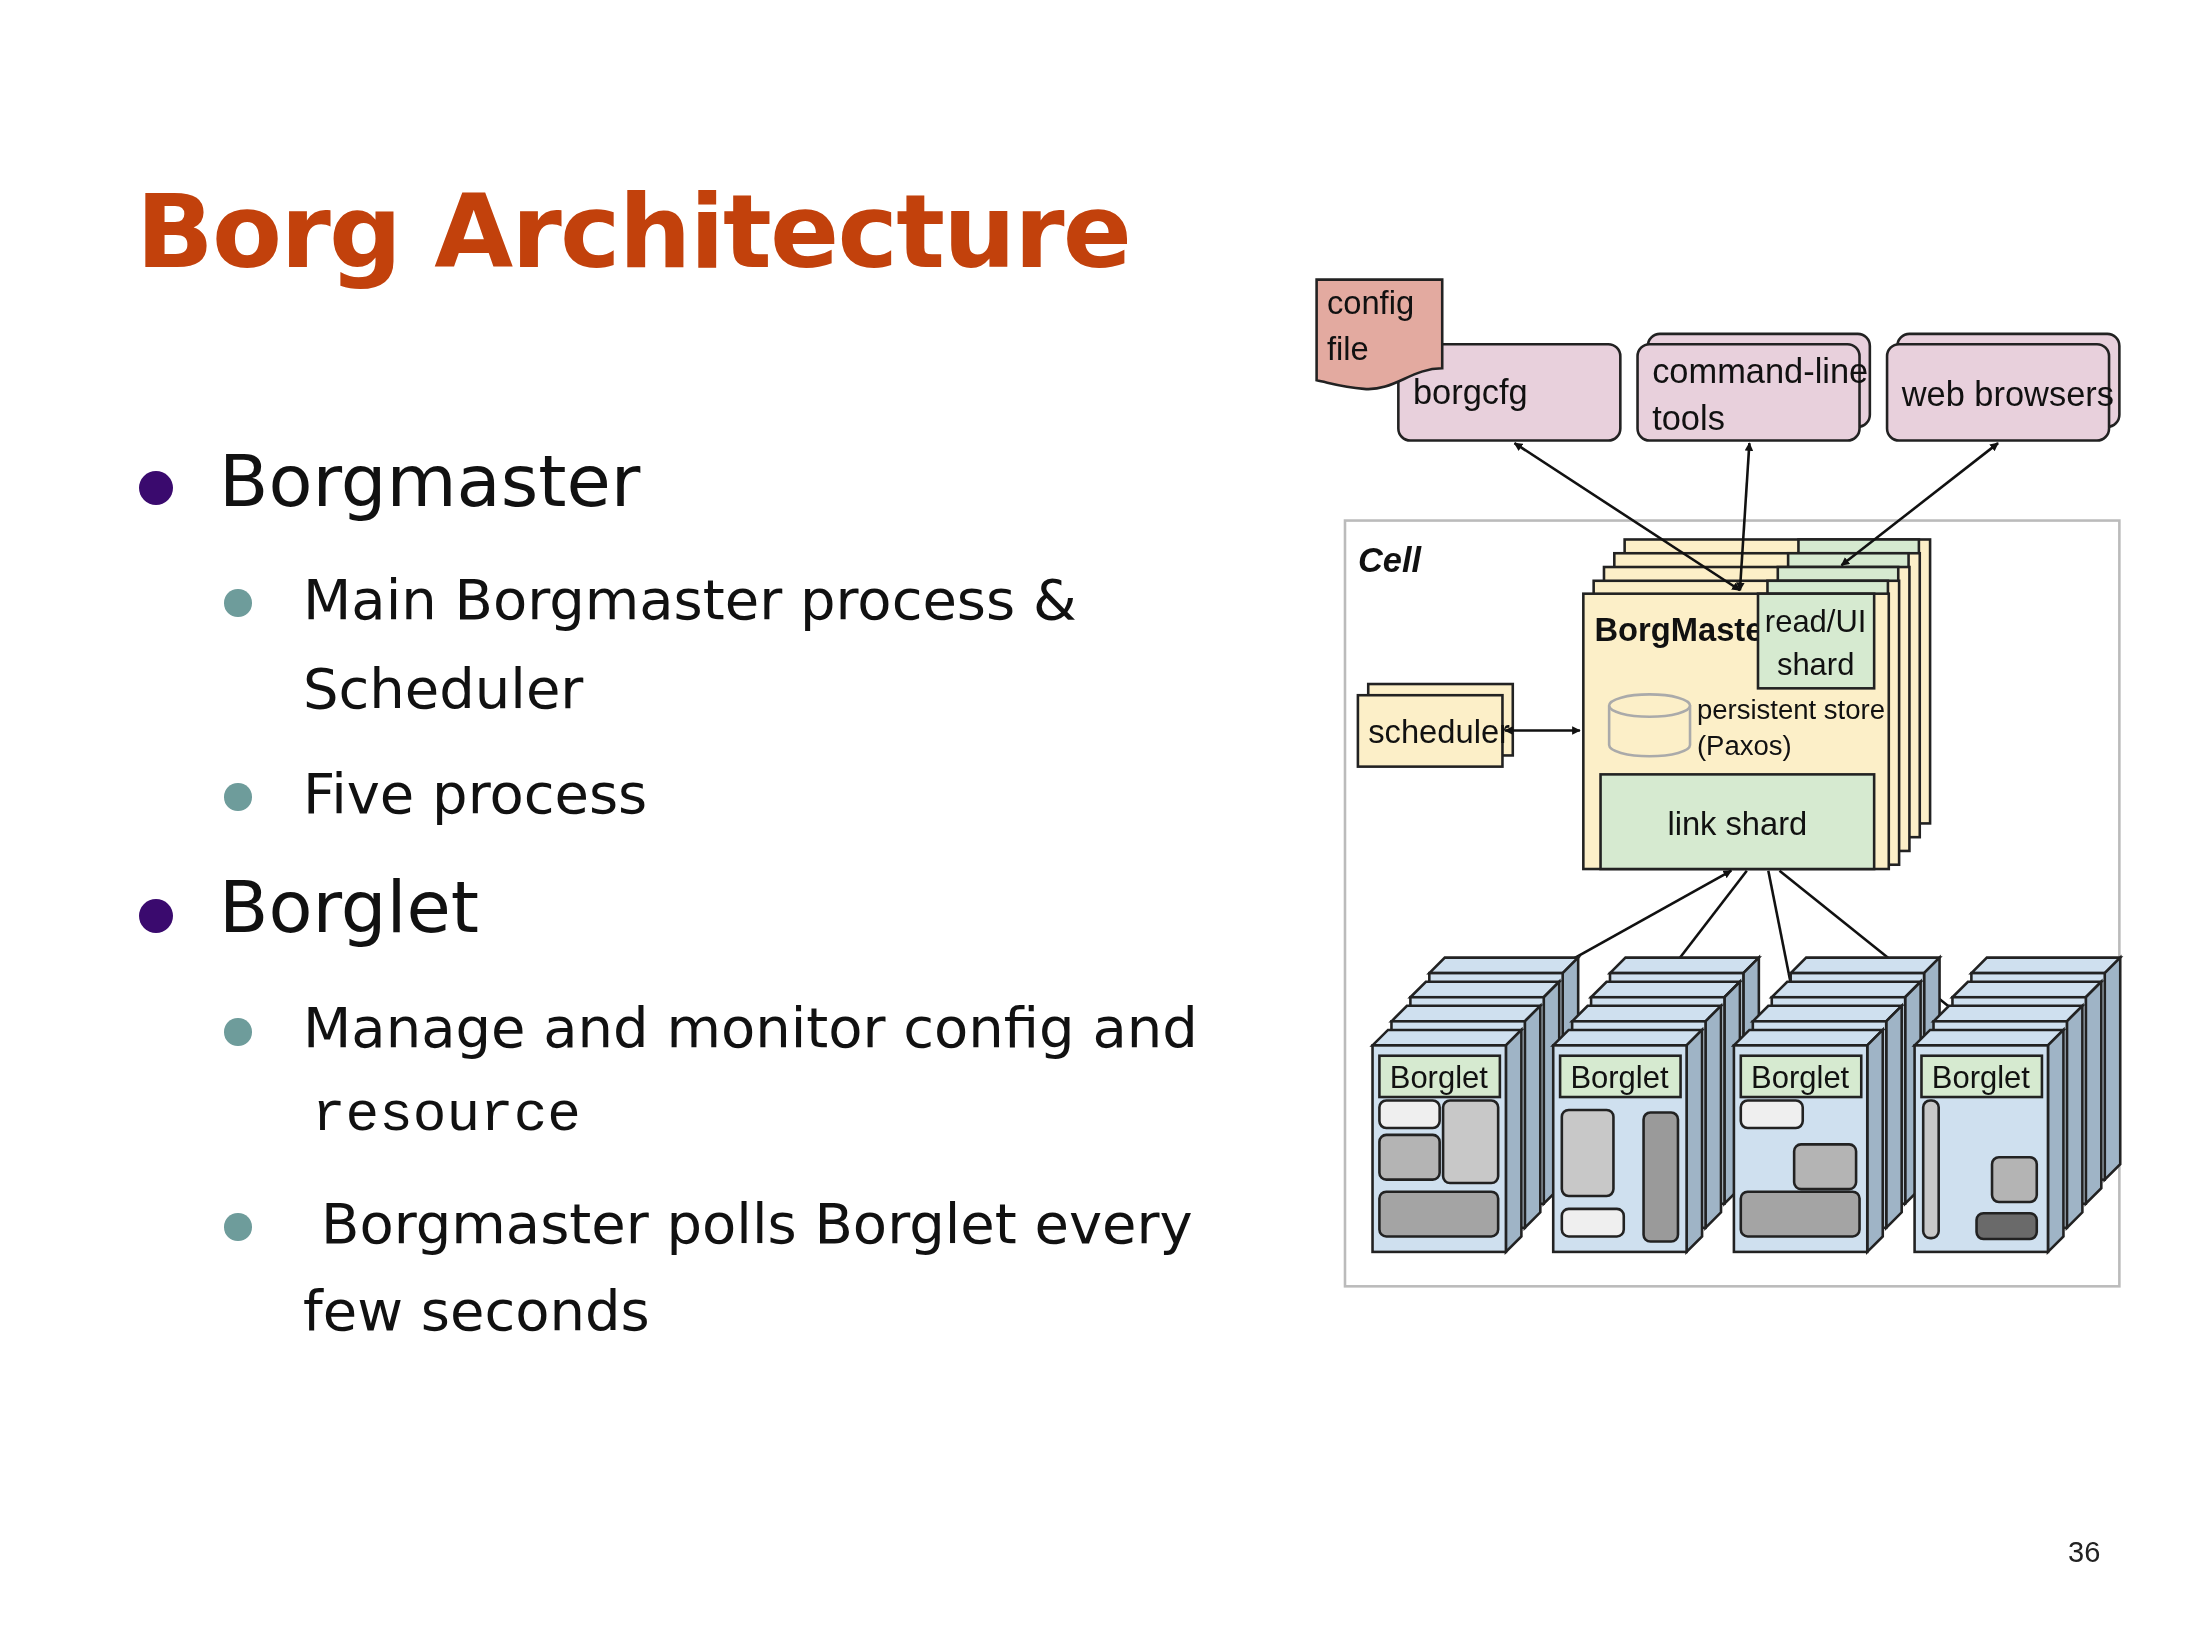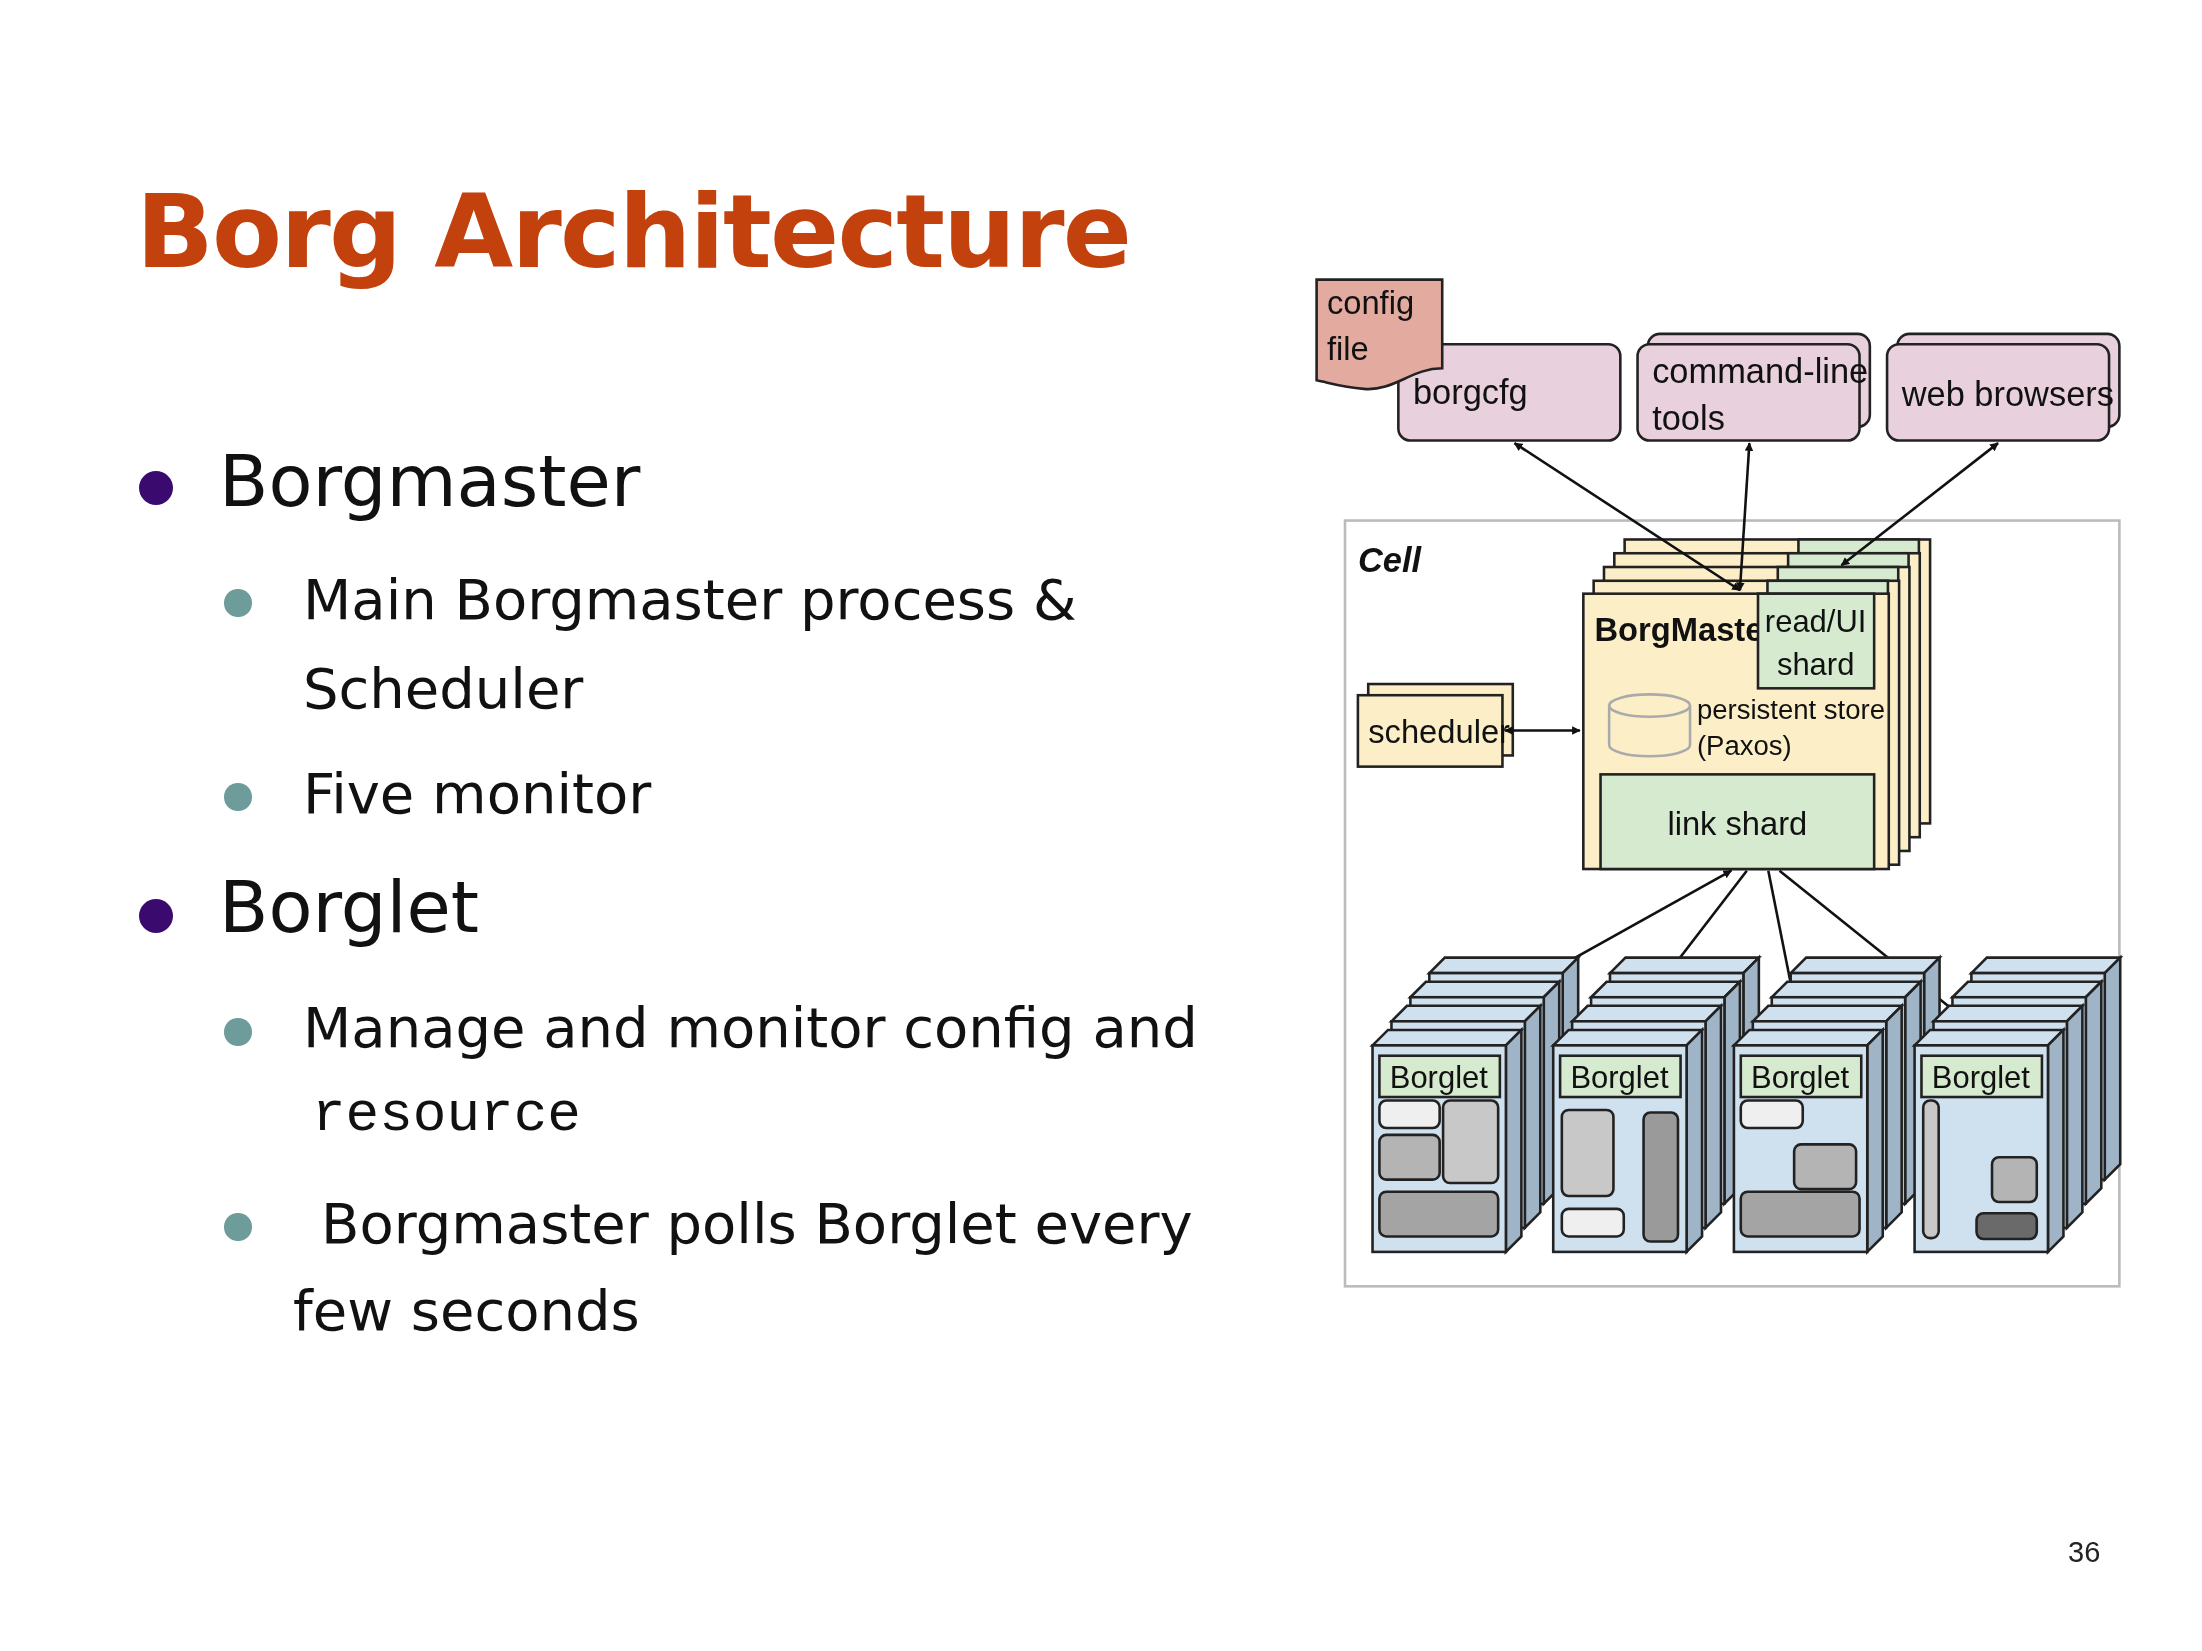--- a/index.html
+++ b/index.html
@@ -16,30 +16,30 @@
 <body>
 
 <div class="title">Borg Architecture</div>
 
 <div class="b1" style="left:139px;top:471px;"></div>
 <div class="l1" style="left:219px;top:439px;">Borgmaster</div>
 <div class="b2" style="left:224px;top:589px;"></div>
 <div class="l2" style="left:303px;top:555px;">Main Borgmaster process &amp;</div>
 <div class="l2" style="left:303px;top:644px;">Scheduler</div>
 <div class="b2" style="left:224px;top:783px;"></div>
-<div class="l2" style="left:303px;top:749px;">Five monitor</div>
+<div class="l2" style="left:303px;top:749px;">Five process</div>
 
 <div class="b1" style="left:139px;top:899px;"></div>
 <div class="l1" style="left:219px;top:865px;">Borglet</div>
 <div class="b2" style="left:224px;top:1018px;"></div>
 <div class="l2" style="left:303px;top:983px;">Manage and monitor config and</div>
 <div class="l2" style="left:312px;top:1071px;font-family:Liberation Mono, monospace;">resource</div>
 <div class="b2" style="left:224px;top:1213px;"></div>
 <div class="l2" style="left:321px;top:1179px;">Borgmaster polls Borglet every</div>
-<div class="l2" style="left:293px;top:1266px;">few seconds</div>
+<div class="l2" style="left:303px;top:1266px;">few seconds</div>
 
 <div class="pagenum">36</div>
 
 <svg style="position:absolute;left:0;top:0;" width="2203" height="1652" viewBox="0 0 2560 1920">
   <defs>
     <marker id="ah" markerWidth="10" markerHeight="10" refX="9" refY="5" orient="auto-start-reverse" markerUnits="userSpaceOnUse">
       <path d="M0,0 L10,5 L0,10 z" fill="#111"></path>
     </marker>
   </defs>
 

